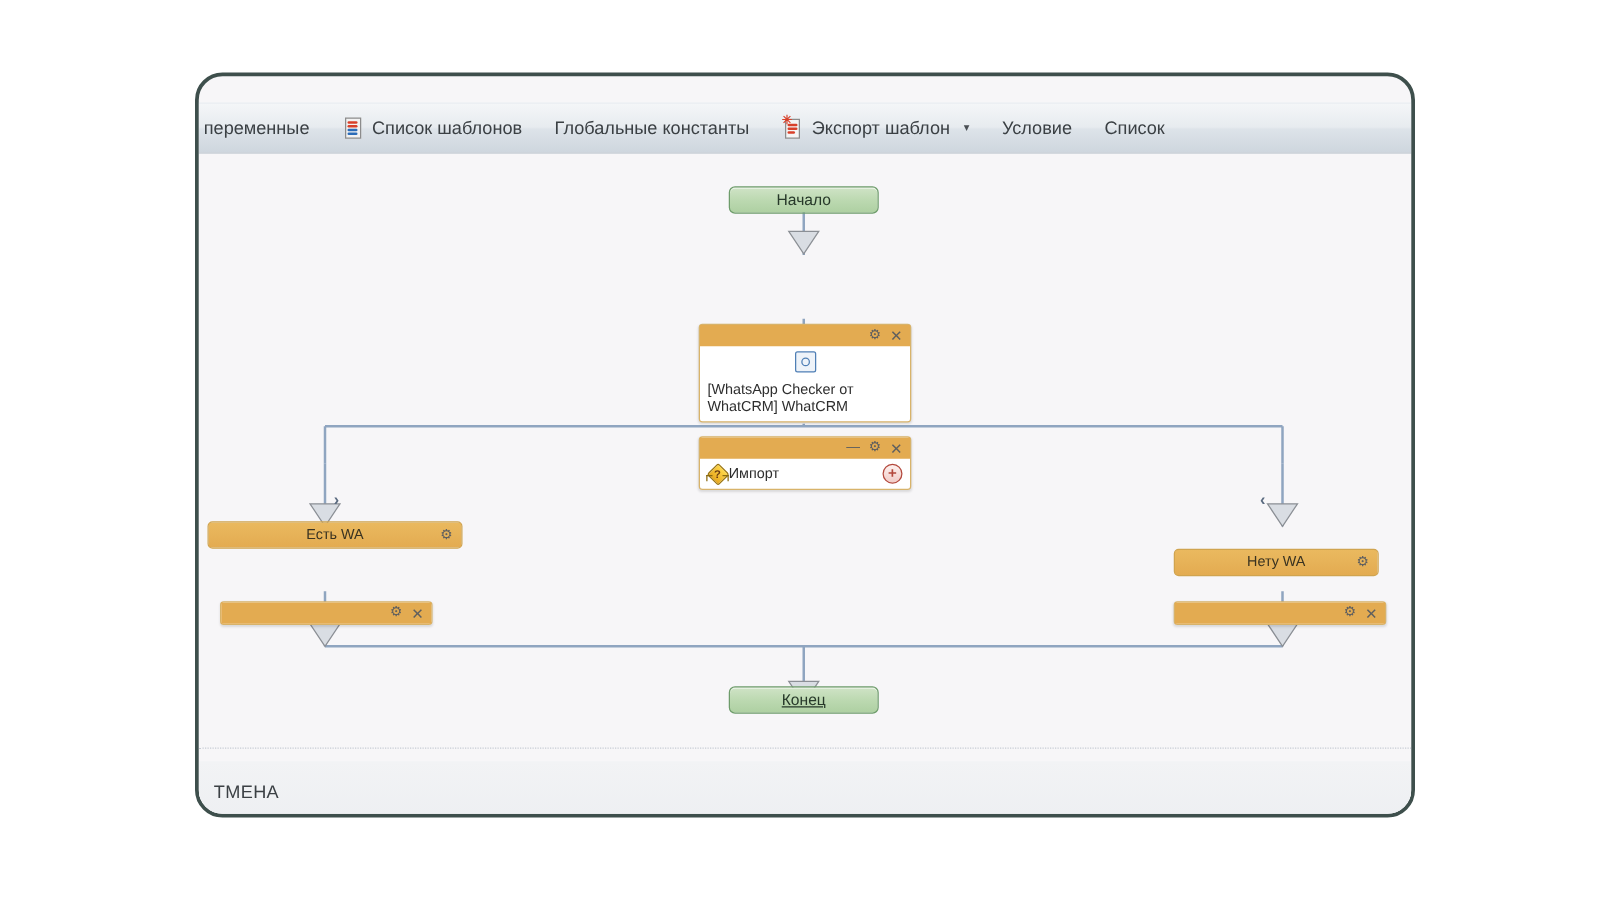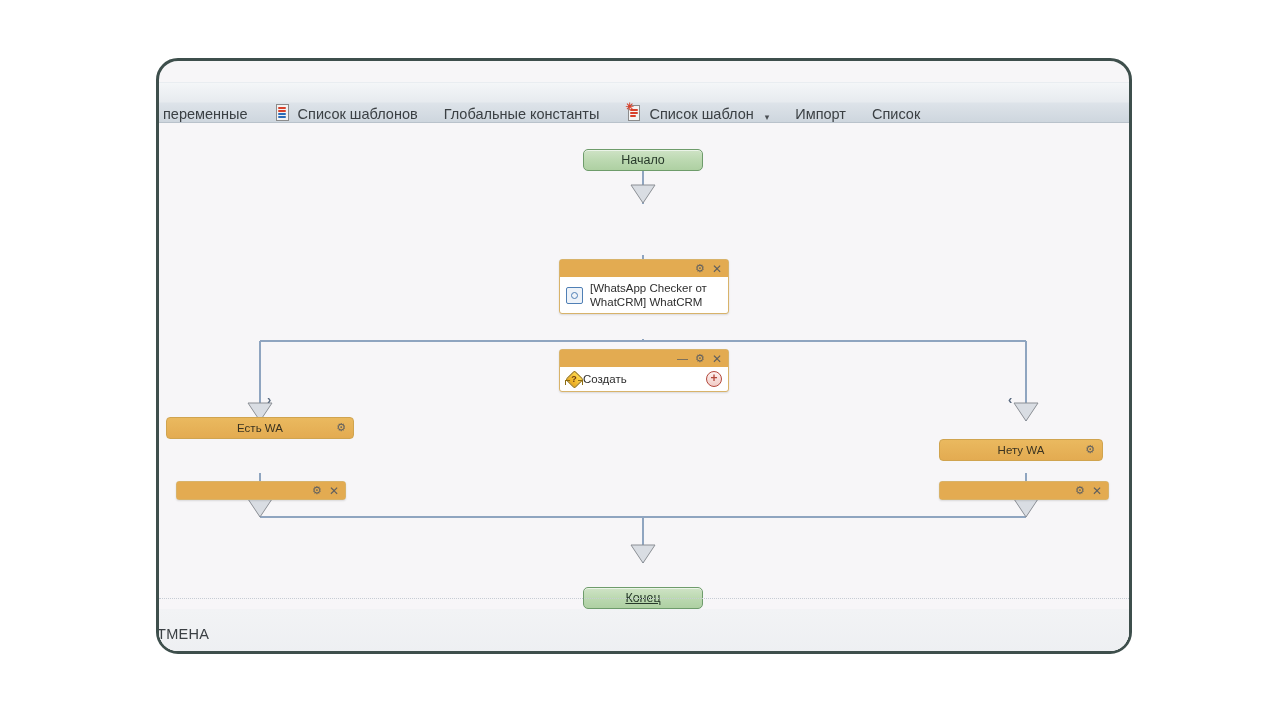--- a/index.html
+++ b/index.html
@@ -18,21 +18,21 @@
   }
 
   
   .toolbar{
     position:absolute;left:0;top:21px;width:100%;height:41px;
     background:linear-gradient(to bottom,#f4f6f8 0%,#e7ebef 48%,#dde3e9 52%,#ced6de 100%);
     border-top:1px solid #e9edf1;border-bottom:1px solid #b9c2cb;
     display:flex;align-items:center;box-sizing:border-box;
   }
   .tb-item{
-    display:flex;align-items:flex-end;gap:7px;height:100%;
+    display:flex;align-items:center;gap:7px;height:100%;
     padding:0 13px;color:#3b4044;font-size:14.5px;white-space:nowrap;cursor:default;
   }
   .tb-item.first{padding-left:4px;}
   .caret{font-size:9px;color:#4a4f54;margin-left:4px;line-height:1;}
 
   
   .ico-doc{position:relative;width:17px;height:19px;flex:0 0 auto;}
   .ico-doc .page{
     position:absolute;left:2px;top:1px;width:13px;height:17px;
     background:#f2f2f2;border:1px solid #8c8c8c;box-sizing:border-box;
@@ -69,20 +69,21 @@
     position:absolute;left:0;right:0;top:475px;height:0;
     border-top:1px dotted #c6ccd4;
   }
   .footer{
     position:absolute;left:0;top:486px;right:0;height:60px;
     background:linear-gradient(to bottom,#f2f3f5 0%,#eceef1 100%);
   }
   .footer-label{
     position:absolute;left:-2px;top:503px;color:#3b4044;font-size:14.5px;
     letter-spacing:.3px;
+    padding-left:14px;
   }
 
   
   .wires{position:absolute;left:0;top:0;width:976px;height:534px;}
 
   
   .node{position:absolute;box-sizing:border-box;}
 
   .terminator{
     width:120px;height:22px;border:1px solid #6e9c6b;border-radius:5px;
@@ -94,21 +95,21 @@
   .card{
     background:#ffffff;border:1px solid #d8b36a;border-radius:3px;
     box-shadow:0 1px 2px rgba(0,0,0,.12);
   }
   .card-head{
     height:17px;background:#e3ab51;
     display:flex;align-items:center;justify-content:flex-end;gap:7px;
     padding:0 6px;box-sizing:border-box;
   }
   .card-body{
-    display:flex;align-items:center;gap:7px;padding:4px 6px;box-sizing:border-box;
+    display:flex;align-items:center;gap:7px;padding:4px 6px;box-sizing:border-box;flex-direction:column;
   }
   .card-title{color:#2e2e2e;font-size:11.5px;line-height:14px;}
 
   .hbtn{font-size:11px;color:#6b5520;line-height:1;cursor:pointer;user-select:none;}
   .hbtn.gear{font-size:11px;color:#5f5f5f;}
   .hbtn.close{font-size:12px;color:#5f5f5f;}
   .hbtn.min{font-size:11px;color:#5f5f5f;}
 
   
   .ico-sq{
@@ -197,26 +198,26 @@
       </div>
 
       <div class="tb-item">
         <span class="ico-new">
           <span class="page"></span>
           <span class="ln l1"></span>
             <span class="ln l2"></span>
             <span class="ln l3"></span>
           <span class="spark">✳</span>
         </span>
-        <span>Список шаблон</span>
+        <span>Экспорт шаблон</span>
         <span class="caret">▾</span>
       </div>
 
       <div class="tb-item">
-        <span>Импорт</span>
+        <span>Условие</span>
       </div>
 
       <div class="tb-item">
         <span>Список</span>
       </div>
     </div>
 
     <div class="canvas">
 
       <svg class="wires" viewBox="0 0 976 534" xmlns="http://www.w3.org/2000/svg">
@@ -272,29 +273,29 @@
           <span class="hbtn gear">⚙</span>
           <span class="hbtn close">✕</span>
         </div>
         <div class="cond-body">
           <span class="ico-warn">
             <span class="dia"></span>
               <span class="q">?</span>
             <span class="a1"></span>
               <span class="a2"></span>
           </span>
-          <span class="card-title">Создать</span>
+          <span class="card-title">Импорт</span>
           <span class="plus-btn">+</span>
         </div>
       </div>
 
       <span class="chev" style="left:108px;top:270px;">›</span>
       <span class="chev" style="left:849px;top:270px;">‹</span>
 
-      <div class="node branch" style="left:7px;top:294px;width:188px;justify-content:center;">
+      <div class="node branch" style="left:7px;top:294px;width:204px;justify-content:center;">
         <span>Есть WA</span>
         <span class="gear">⚙</span>
       </div>
 
       <div class="node branch" style="left:780px;top:294px;width:164px;">
         <span>Нету WA</span>
         <span class="gear">⚙</span>
       </div>
 
       <div class="node card" style="left:17px;top:358px;width:170px;">
@@ -304,20 +305,20 @@
         </div>
       </div>
 
       <div class="node card" style="left:780px;top:358px;width:170px;">
         <div class="card-head">
           <span class="hbtn gear">⚙</span>
           <span class="hbtn close">✕</span>
         </div>
       </div>
 
-      <div class="node terminator" style="left:424px;top:464px;text-decoration:underline;">Конец</div>
+      <div class="node terminator" style="left:424px;top:426px;text-decoration:underline;">Конец</div>
 
       <div class="divider"></div>
       <div class="footer"></div>
       <div class="footer-label">ТМЕНА</div>
     </div>
   </div>
 </div>
 
 </body></html>

